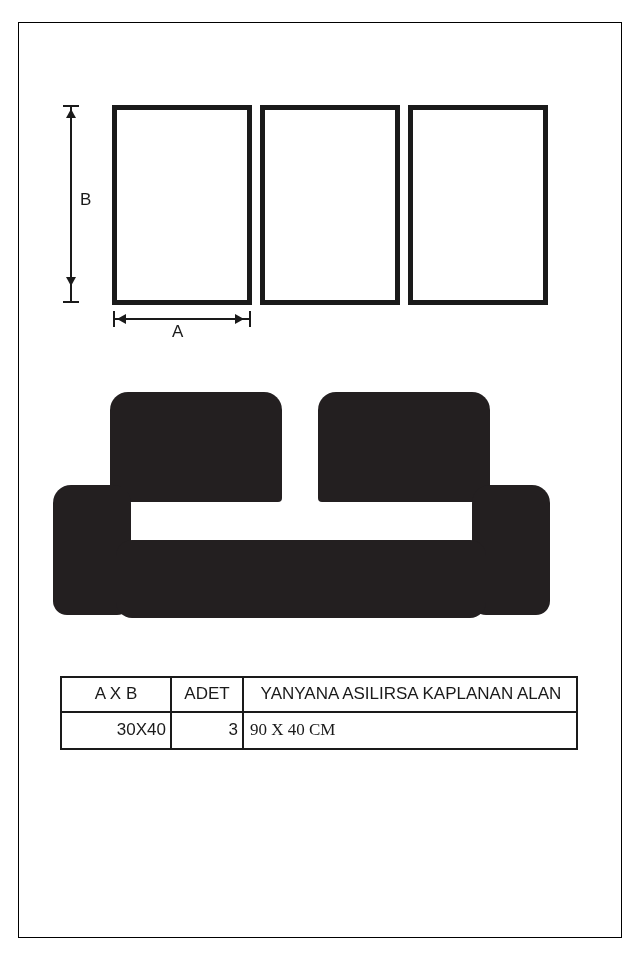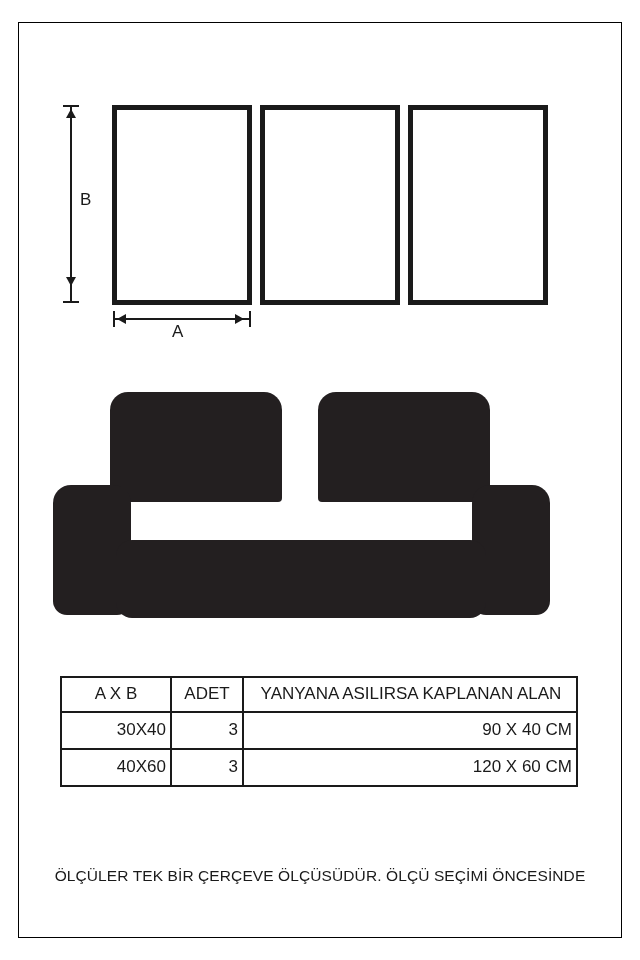--- a/index.html
+++ b/index.html
@@ -174,21 +174,21 @@
   tbody td {
     padding: 7px 4px 8px 4px;
     text-align: right;
   }
   tbody tr td { border-bottom: 2px solid #1a1a1a; }
   tbody tr:last-child td { border-bottom: none; }
   .col-size  { width: 100px; border-right: 2px solid #1a1a1a; }
   .col-qty   { width: 62px;  border-right: 2px solid #1a1a1a; }
   .col-area  { text-align: left; padding-left: 6px; border-radius: 16px; }
   thead .col-area { text-align: center; }
-  tbody .col-area { text-align: right; }
+  tbody .col-area { text-align: left; font-family: Liberation Serif, serif; }
 
   
   .note {
     position: absolute;
     left: 50px;
     top: 866px;
     width: 540px;
     text-align: center;
     font-size: 15.5px;
     line-height: 1.28;
@@ -237,25 +237,19 @@
           <th class="col-qty">ADET</th>
           <th class="col-area">YANYANA ASILIRSA KAPLANAN ALAN</th>
         </tr>
       </thead>
       <tbody>
         <tr>
           <td class="col-size">30X40</td>
           <td class="col-qty">3</td>
           <td class="col-area">90 X 40 CM</td>
         </tr>
-        <tr>
-          <td class="col-size">40X60</td>
-          <td class="col-qty">3</td>
-          <td class="col-area">120 X 60 CM</td>
-        </tr>
       </tbody>
     </table>
   </div>
 
   <div class="note">
-    <div>ÖLÇÜLER TEK BİR ÇERÇEVE ÖLÇÜSÜDÜR. ÖLÇÜ SEÇİMİ ÖNCESİNDE</div>
   </div>
 </div>
 
 </body></html>

